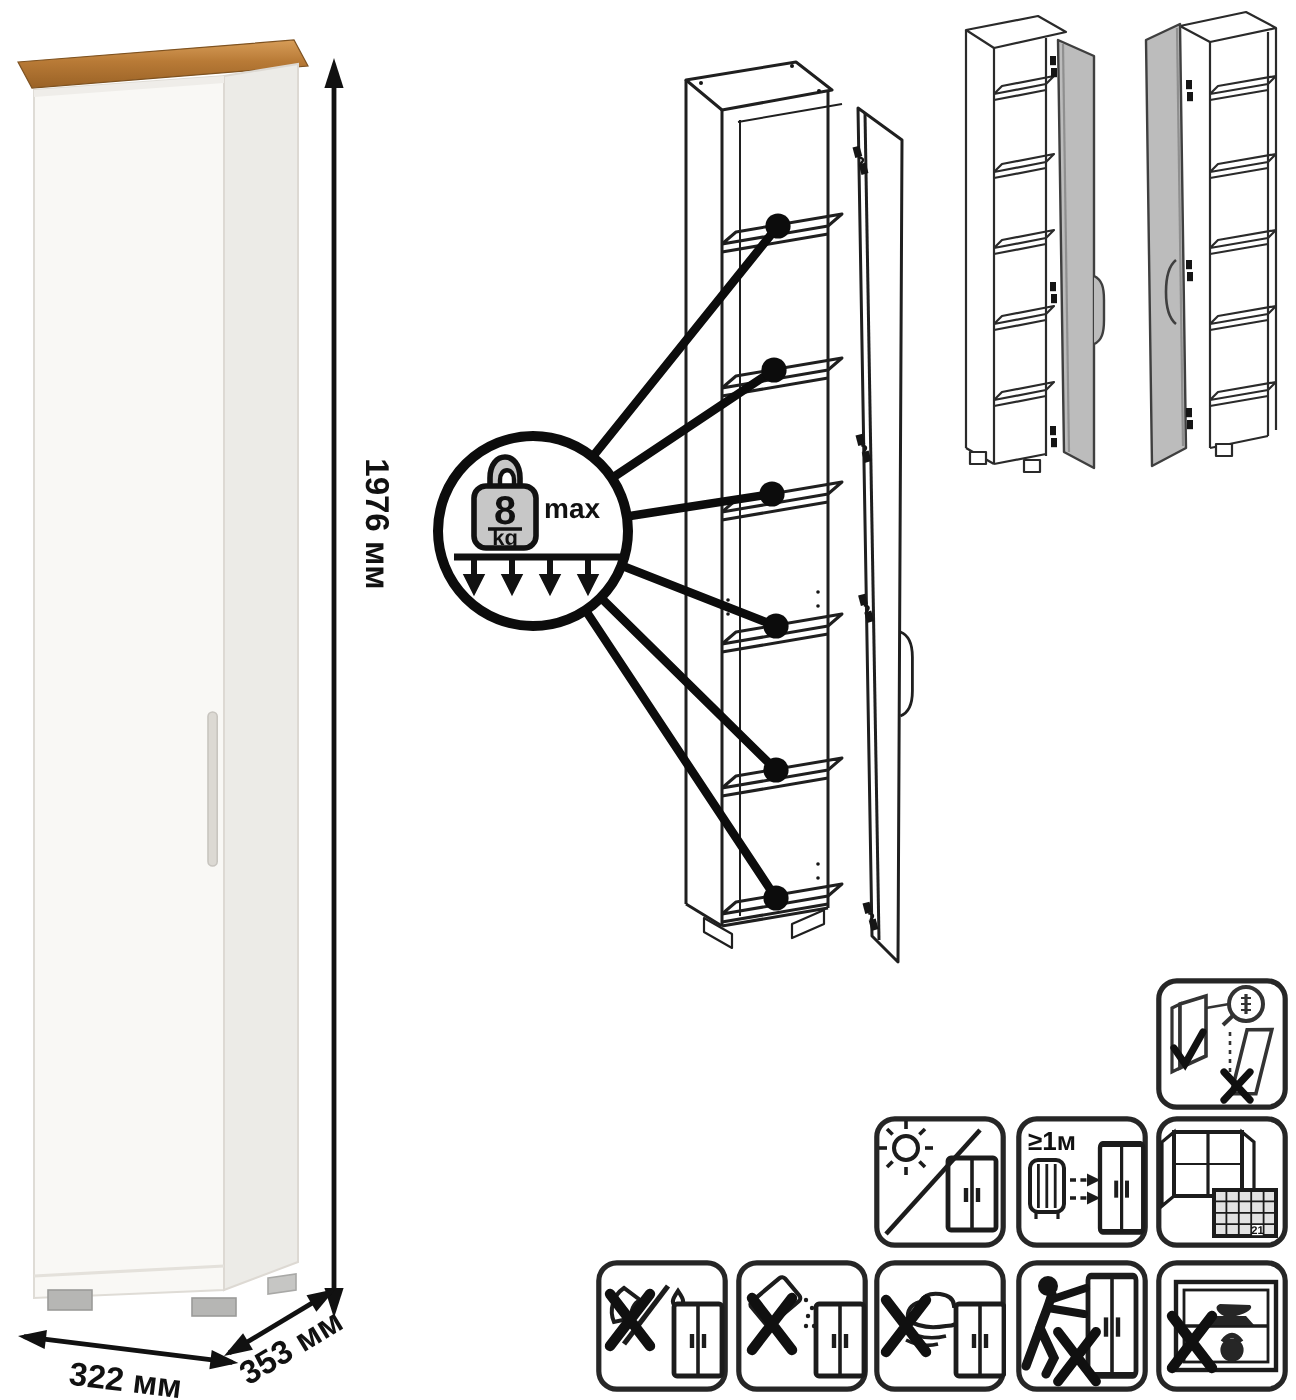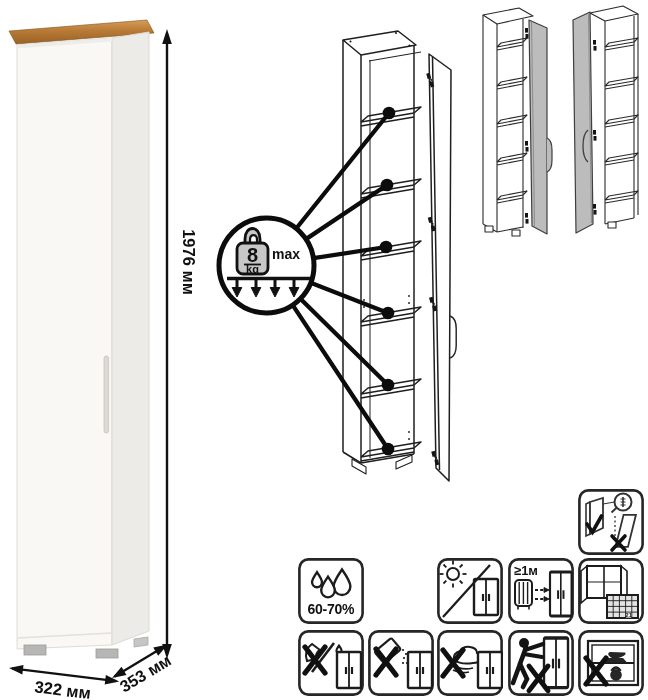--- a/index.html
+++ b/index.html
@@ -248,29 +248,20 @@
       <line x1="38.8" y1="18.5" x2="33.5" y2="23.5" stroke="#333" stroke-width="2"></line>
       <path d="M9,35 l5.5,8 l9,-16" fill="none" stroke="#111" stroke-width="3.6" stroke-linecap="round"></path>
       <line x1="37" y1="27" x2="37" y2="50" stroke="#333" stroke-width="1.3" stroke-dasharray="2,2.5"></line>
       <g transform="rotate(14 48 45)">
           <polygon points="41,27 53,24 53,57 41,60" fill="#fff" stroke="#333" stroke-width="1.8"></polygon>
         </g>
       <path d="M34,47 l13,14 M47,47 l-13,14" stroke="#101010" stroke-width="3.6" stroke-linecap="round"></path>
     </svg>
   </div>
 
-  <div class="icon-card" style="left:298px;top:558px">
-    <svg width="66" height="66" viewBox="0 0 66 66">
-      <rect x="1.4" y="1.4" width="63.2" height="63.2" rx="9" fill="#fff" stroke="#262626" stroke-width="2.6"></rect>
-      <use href="#p-drop" transform="translate(19,21) scale(0.62)" fill="#fff" stroke="#1c1c1c" stroke-width="3.9"></use>
-      <use href="#p-drop" transform="translate(44,23) scale(1.05)" fill="#fff" stroke="#1c1c1c" stroke-width="2.3"></use>
-      <use href="#p-drop" transform="translate(30,28) scale(0.85)" fill="#fff" stroke="#1c1c1c" stroke-width="2.8"></use>
-      <text x="33" y="56" text-anchor="middle" font-size="14" font-weight="bold" fill="#111" textLength="47">60-70%</text>
-    </svg>
-  </div>
 
 
   <div class="icon-card" style="left:437px;top:558px">
     <svg width="66" height="66" viewBox="0 0 66 66">
       <rect x="1.4" y="1.4" width="63.2" height="63.2" rx="9" fill="#fff" stroke="#262626" stroke-width="2.6"></rect>
       <g stroke="#1c1c1c" stroke-width="1.8">
         <circle cx="16" cy="16" r="6" fill="#fff" stroke-width="2"></circle>
         <line x1="16" y1="6.5" x2="16" y2="2.5"></line>
           <line x1="16" y1="25.5" x2="16" y2="29.5"></line>
         <line x1="6.5" y1="16" x2="2.5" y2="16"></line>

